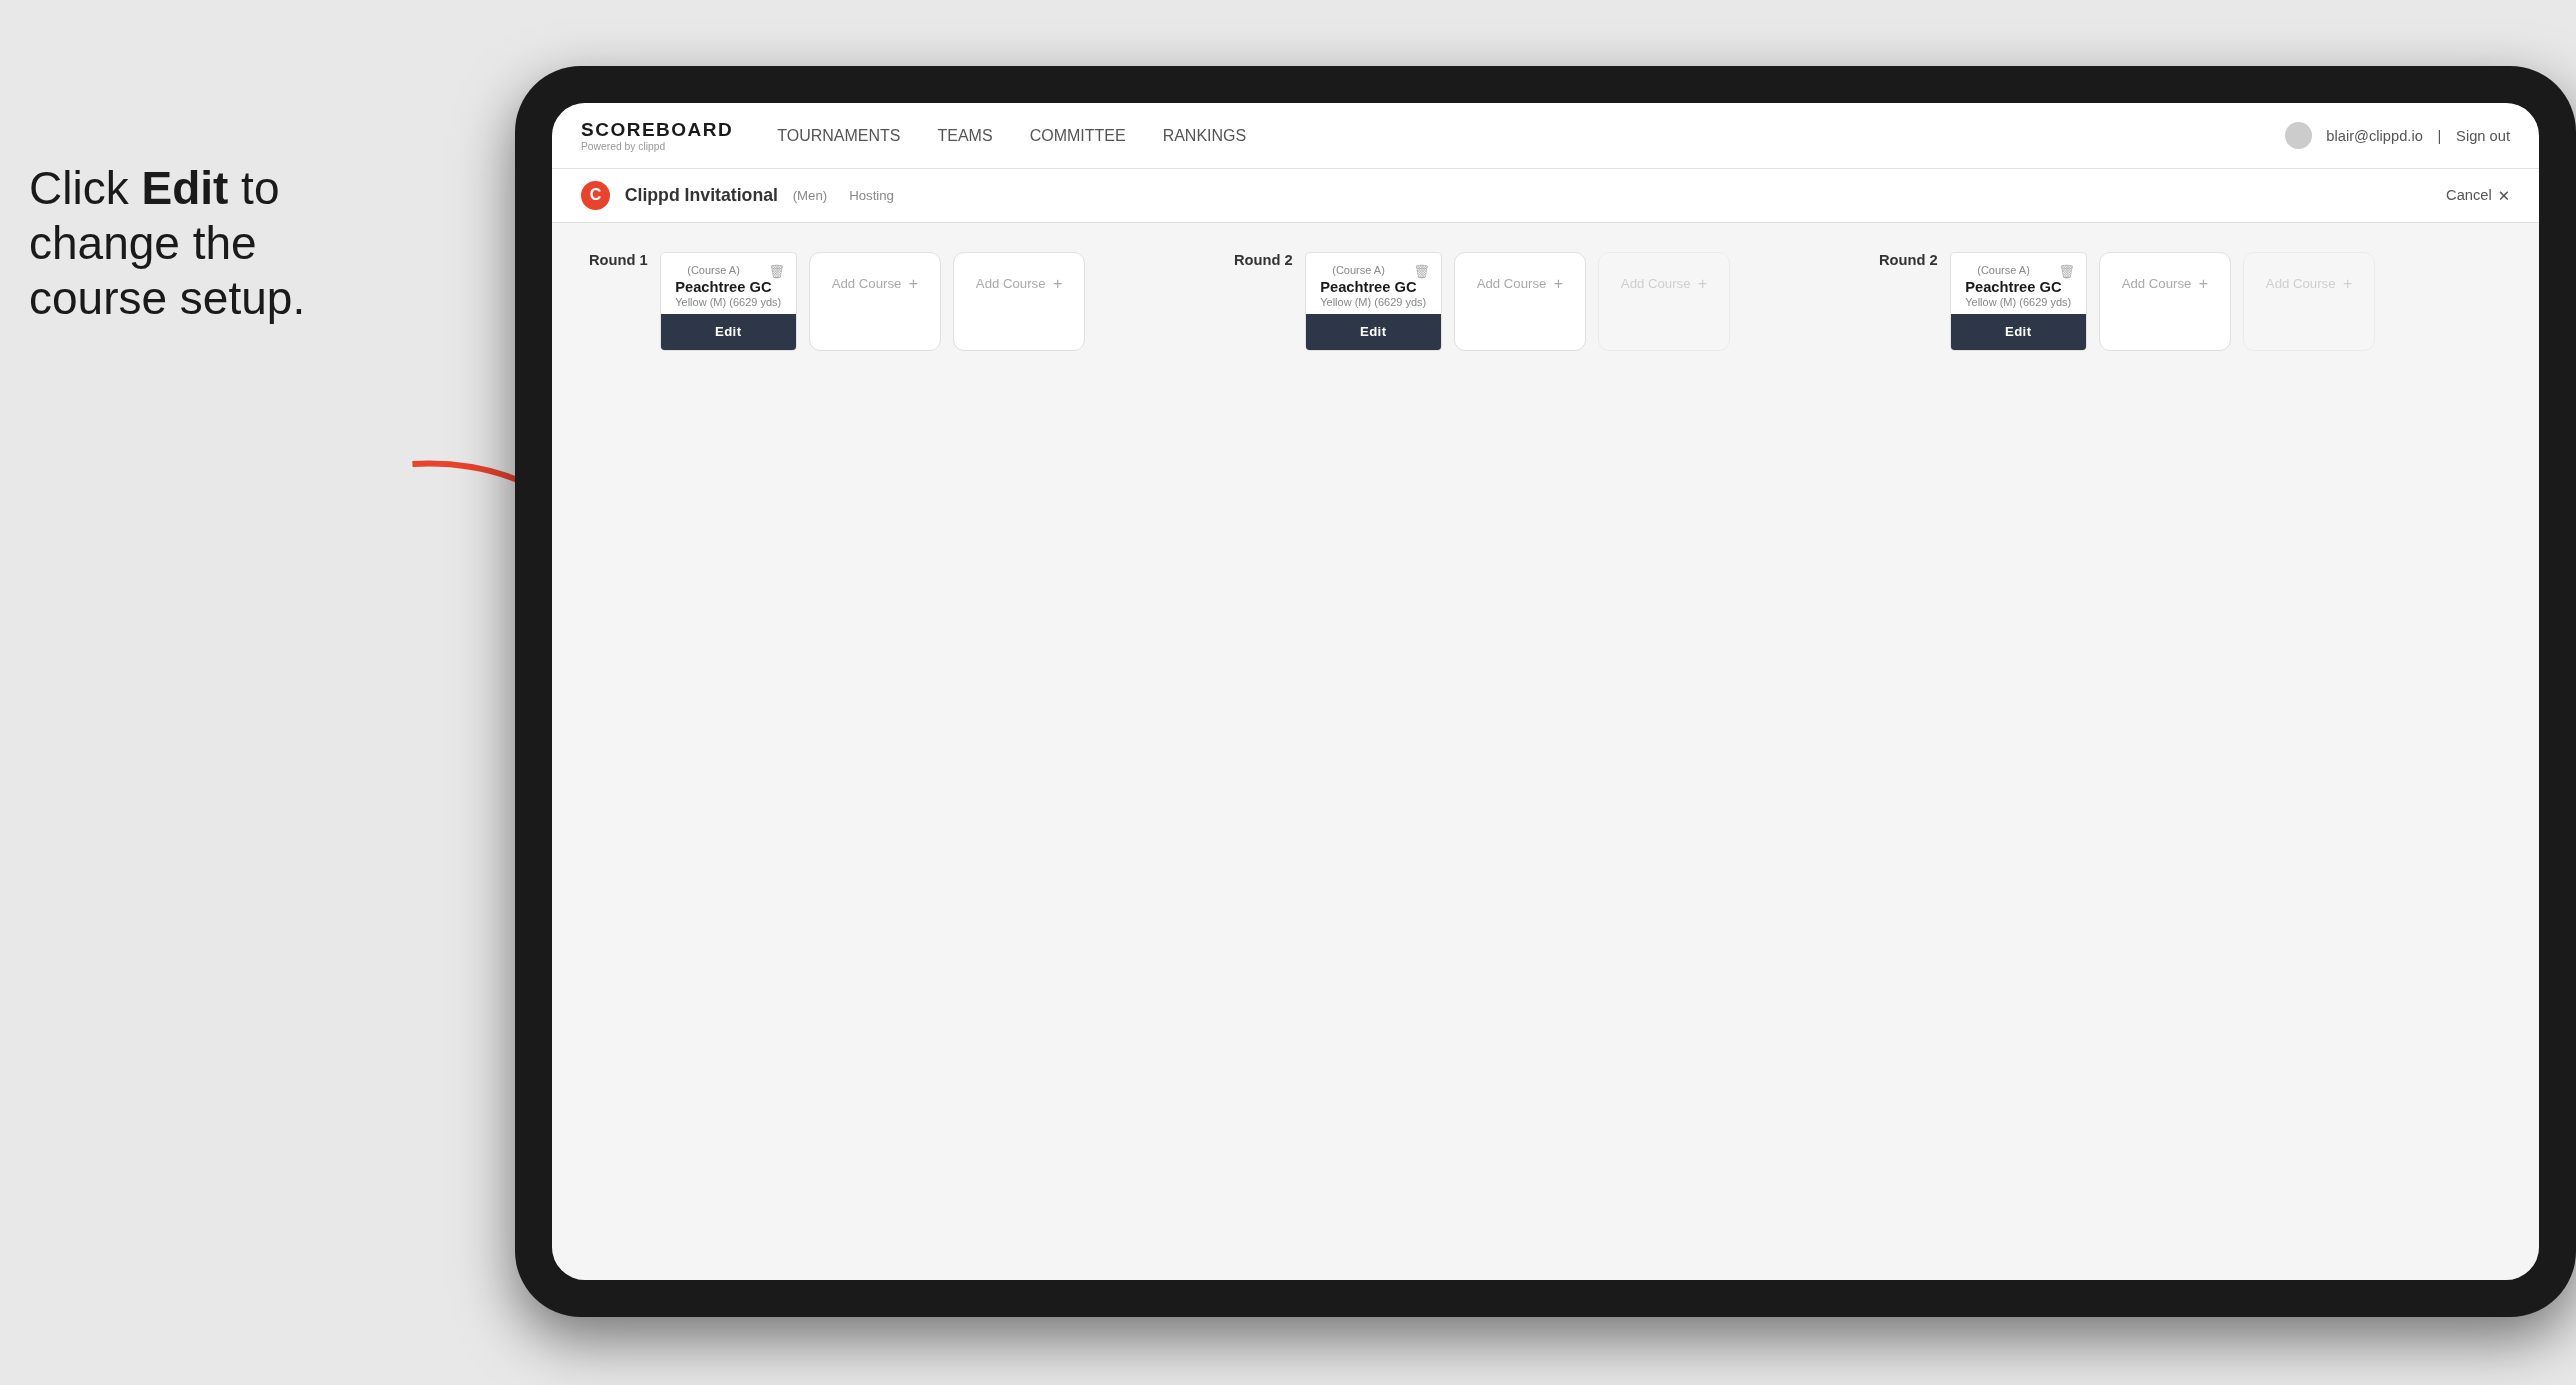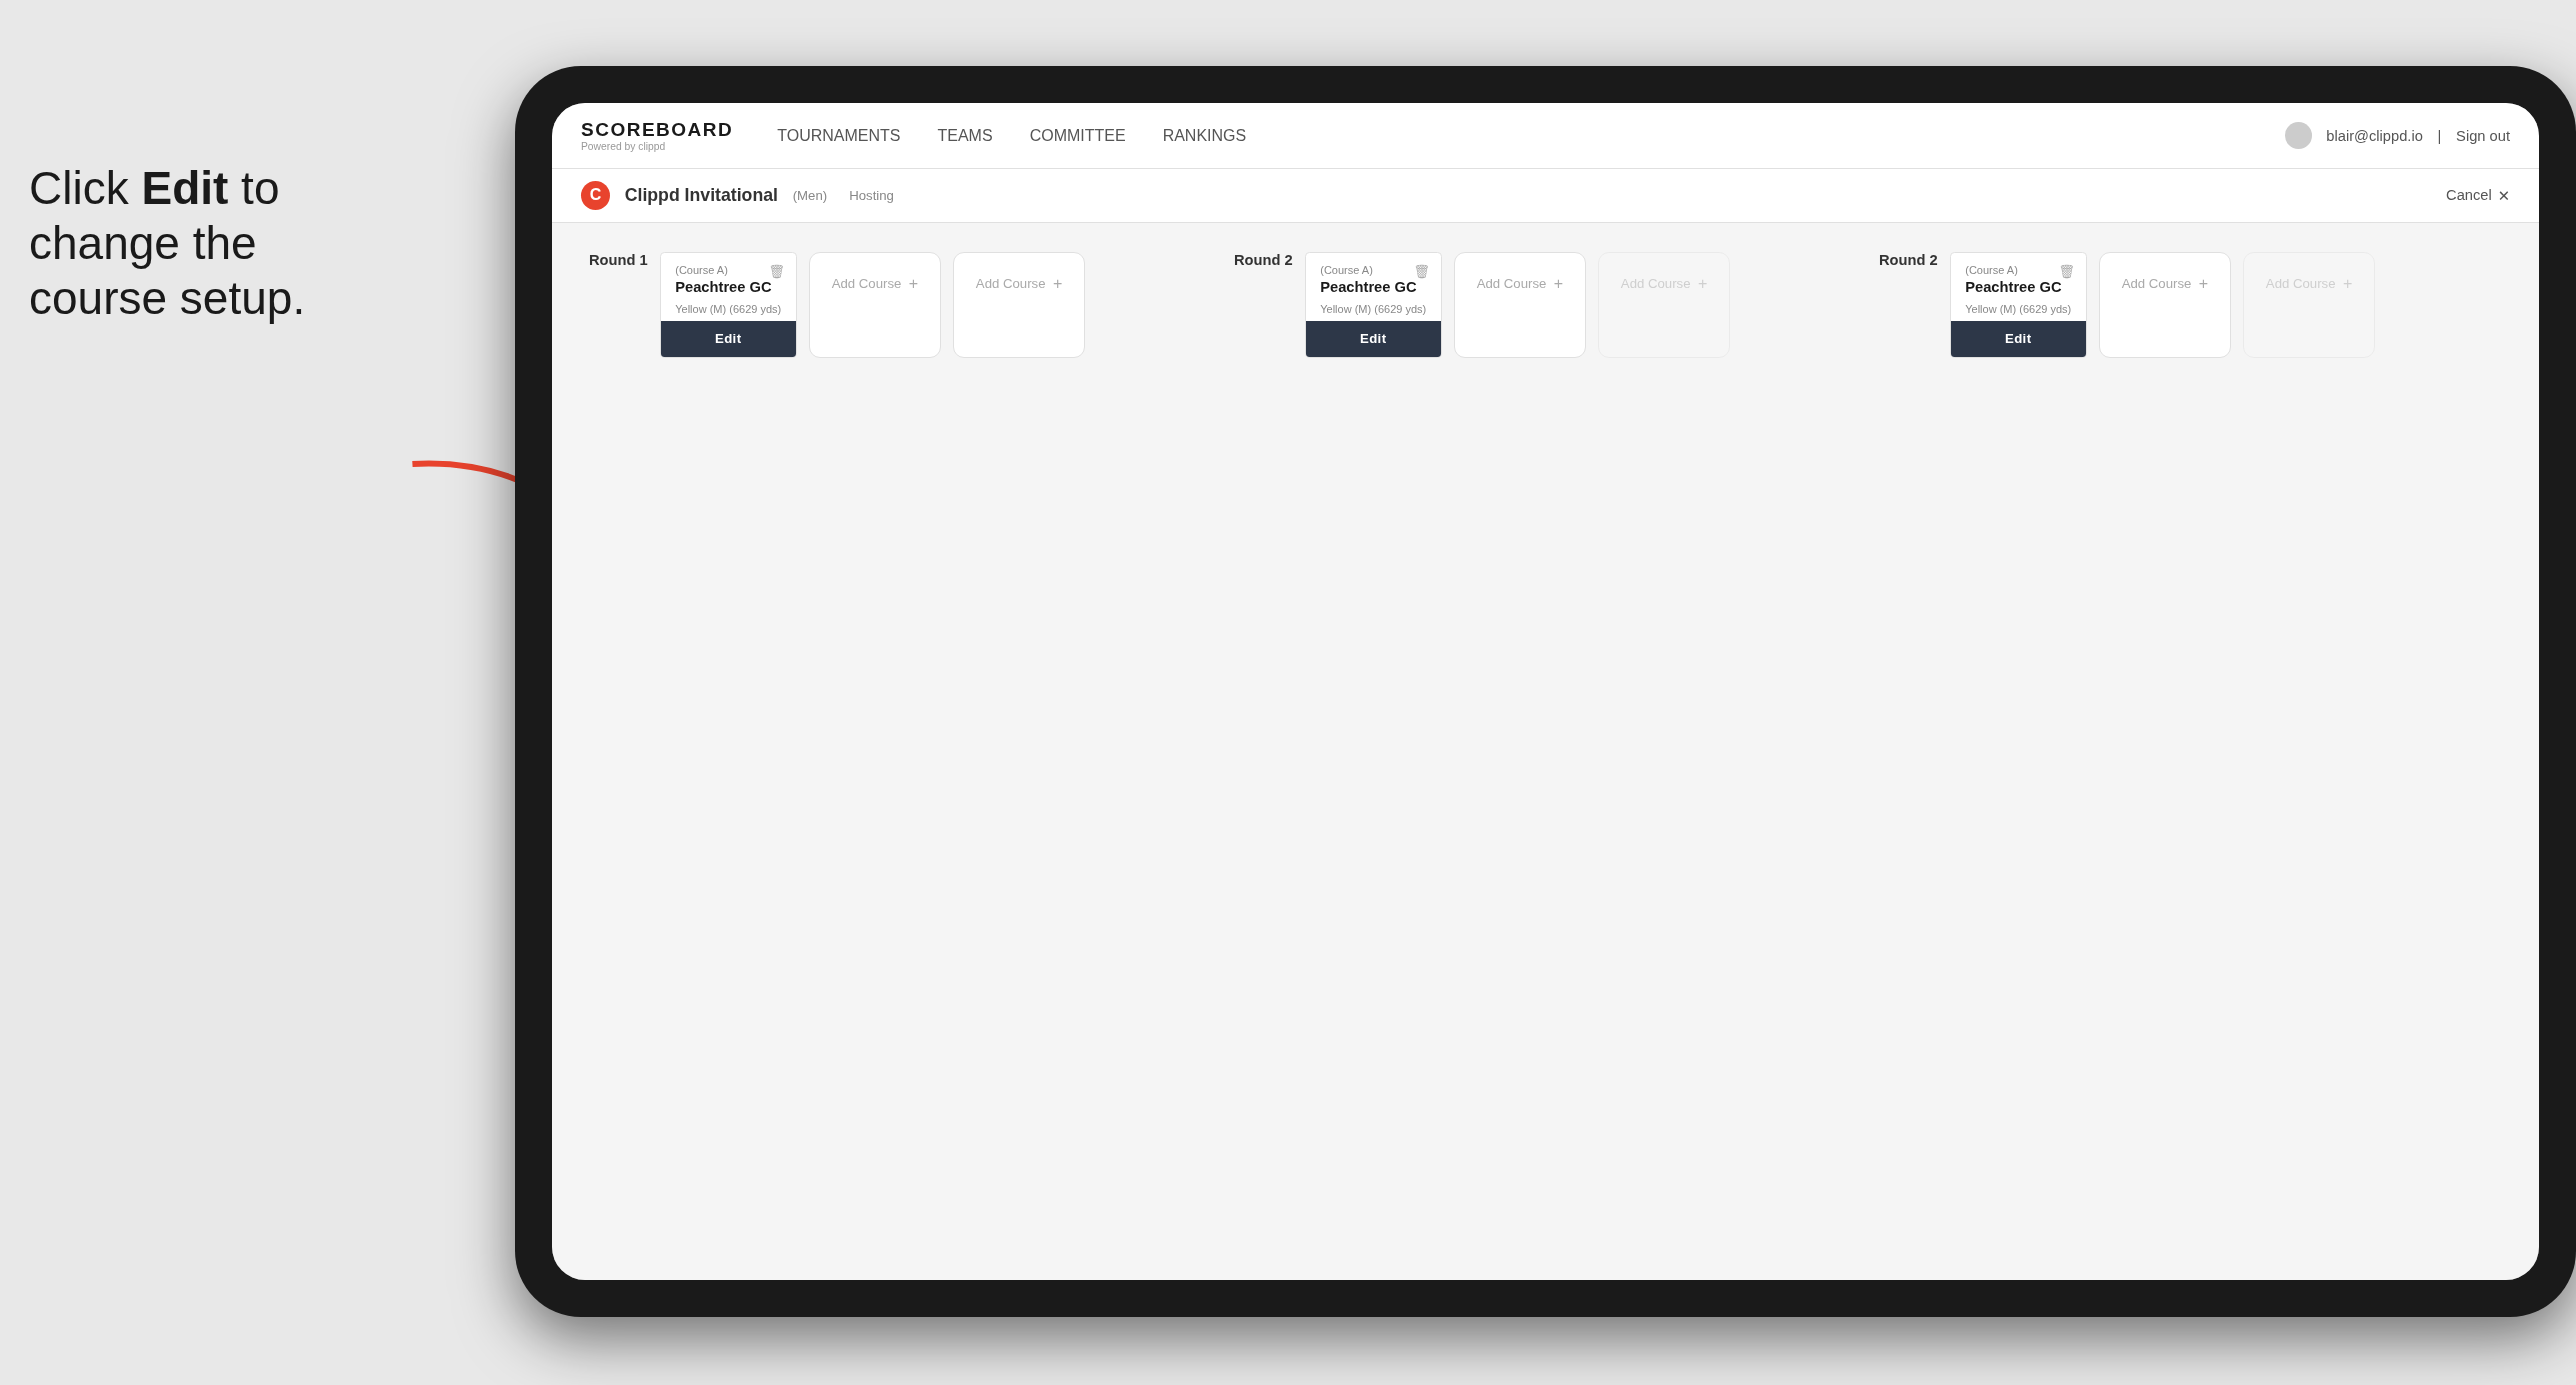--- a/index.html
+++ b/index.html
@@ -250,27 +250,28 @@
 
     .course-card-header {
       padding: 11.8px 14.7px 5.9px 14.7px;
       position: relative;
     }
 
     .course-label {
       font-size: 11px;
       color: #888;
       margin-bottom: 2.9px;
+      margin-left: 12px;
     }
 
     .course-name {
       font-size: 14.7px;
       font-weight: 700;
       color: #1a1a1a;
-      margin-bottom: 8px;
+      margin-bottom: 1px;
     }
 
     .course-details {
       font-size: 11px;
       color: #888;
     }
 
     .delete-icon {
       position: absolute;
       top: 8.8px;

